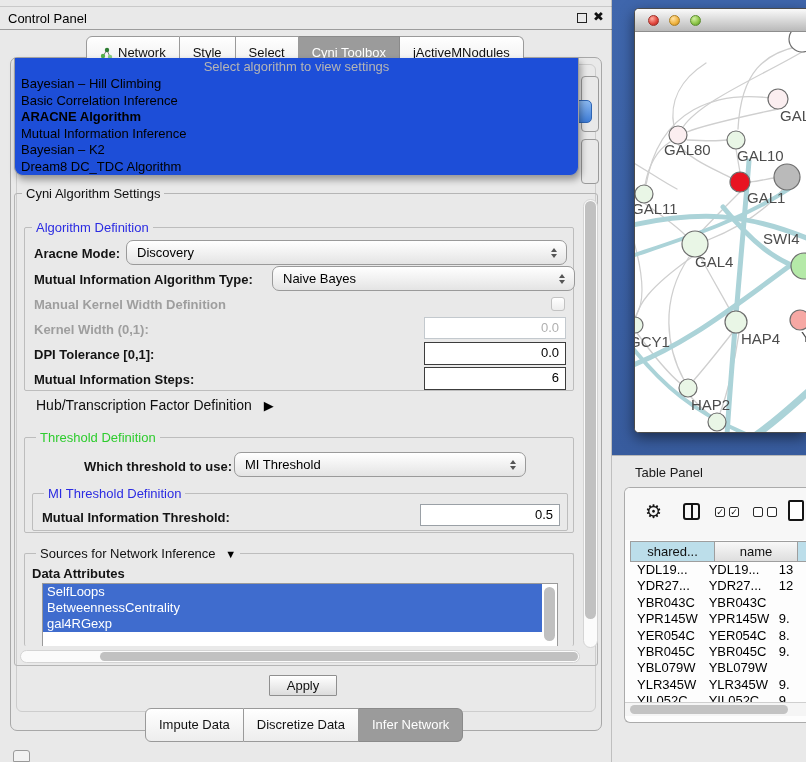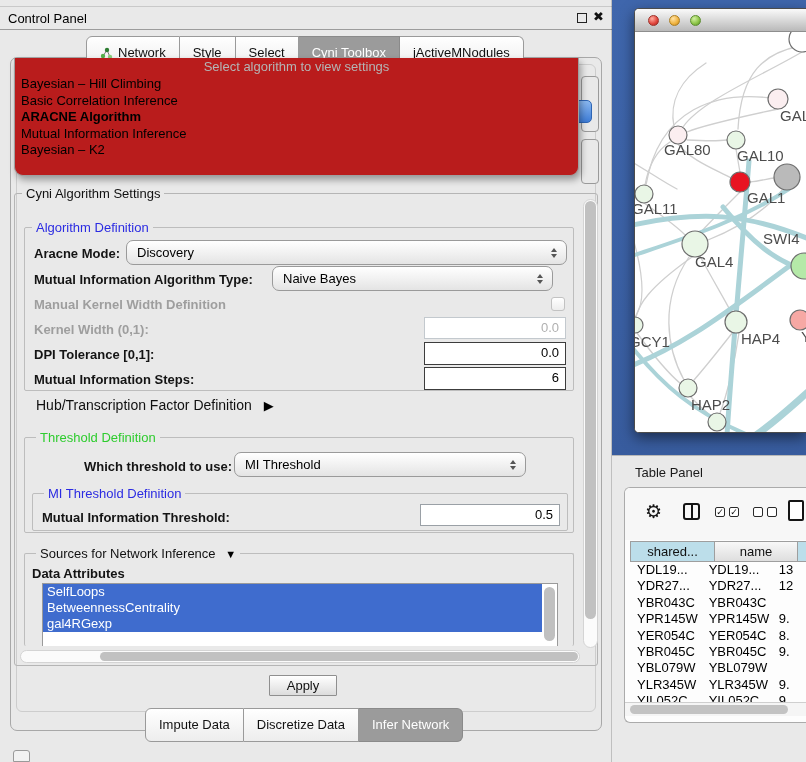--- a/index.html
+++ b/index.html
@@ -22,21 +22,21 @@
 
   
   .tabs-top { left:86px; top:36px; height:22px; display:flex; z-index:5; }
   .tab { display:flex; align-items:center; gap:5px; padding:16px 13px; font-size:13px; line-height:20px;
          background:linear-gradient(#ffffff,#ededed); border:1px solid #9a9a9a; border-left:none; color:#111; cursor:default; white-space:nowrap;}
   .tab:first-child { border-left:1px solid #9a9a9a; border-radius:6px 0 0 6px; }
   .tab:last-child { border-radius:0 6px 6px 0; }
   .tab.sel { background:#9b9b9b; color:#fff; border-color:#8a8a8a; }
 
   
-  .algo-dd { left:14px; top:58px; width:565px; height:118px; background:#b91c1c; border:1px solid #9f9f9f; border-top:none;
+  .algo-dd { left:14px; top:58px; width:565px; height:118px; background:#1d4ed8; border:1px solid #9f9f9f; border-top:none;
              border-radius:0 0 9px 9px; box-shadow:2px 4px 7px rgba(0,0,0,.35); z-index:10; overflow:hidden; }
   .algo-prompt { text-align:center; color:#b5b5b5; font-size:13px; height:18px; line-height:18px; }
   .algo-item { font-size:13px; height:16.5px; line-height:16.5px; padding:0 6px; color:#000; white-space:nowrap; }
   .algo-item.bold { font-weight:bold; }
 
   
   .sliver { background:#e9e9e9; border:1px solid #9a9a9a; border-radius:4px; z-index:2; }
   .blue-combo-btn { left:574px; top:100px; width:18px; height:23px; border:1px solid #2f66b5; border-radius:5px;
                     background:linear-gradient(#8ab8f0,#3e7cd6); z-index:3; }
 
@@ -156,40 +156,41 @@
 <div class="abs sliver" style="left:581px; top:139px; width:18px; height:45px;"></div>
 
 <div class="abs algo-dd">
   <div class="algo-prompt">Select algorithm to view settings</div>
   <div id="algo-list">
       <div class="algo-item">Bayesian – Hill Climbing</div>
       <div class="algo-item">Basic Correlation Inference</div>
       <div class="algo-item bold">ARACNE Algorithm</div>
       <div class="algo-item">Mutual Information Inference</div>
       <div class="algo-item">Bayesian – K2</div>
+      <div class="algo-item">Dream8 DC_TDC Algorithm</div>
     </div>
 </div>
 
 <div class="abs settings-box"></div>
 <div class="abs box-title" style="left:22px; top:186px;">Cyni Algorithm Settings</div>
 
 <div class="abs fs" style="left:24px; top:227px; width:550px; height:164px;"></div>
 <div class="abs box-title blue-t" style="left:32px; top:220px;">Algorithm Definition</div>
 
 <div class="abs lbl" style="left:34px; top:246px;">Aracne Mode:</div>
 <div class="abs combo" style="left:126px; top:240px; width:441px; height:25px;">
   <span>Discovery</span>
   <span class="spin">
       <i class="up"></i>
       <i class="dn"></i>
     </span>
 </div>
 
 <div class="abs lbl" style="left:34px; top:272px;">Mutual Information Algorithm Type:</div>
-<div class="abs combo" style="left:272px; top:266px; width:281px; height:25px;">
+<div class="abs combo" style="left:272px; top:266px; width:303px; height:25px;">
   <span>Naive Bayes</span>
   <span class="spin">
       <i class="up"></i>
       <i class="dn"></i>
     </span>
 </div>
 
 <div class="abs lbl dis" style="left:34px; top:297px;">Manual Kernel Width Definition</div>
 <div class="abs chk" style="left:551px; top:297px;"></div>
 

